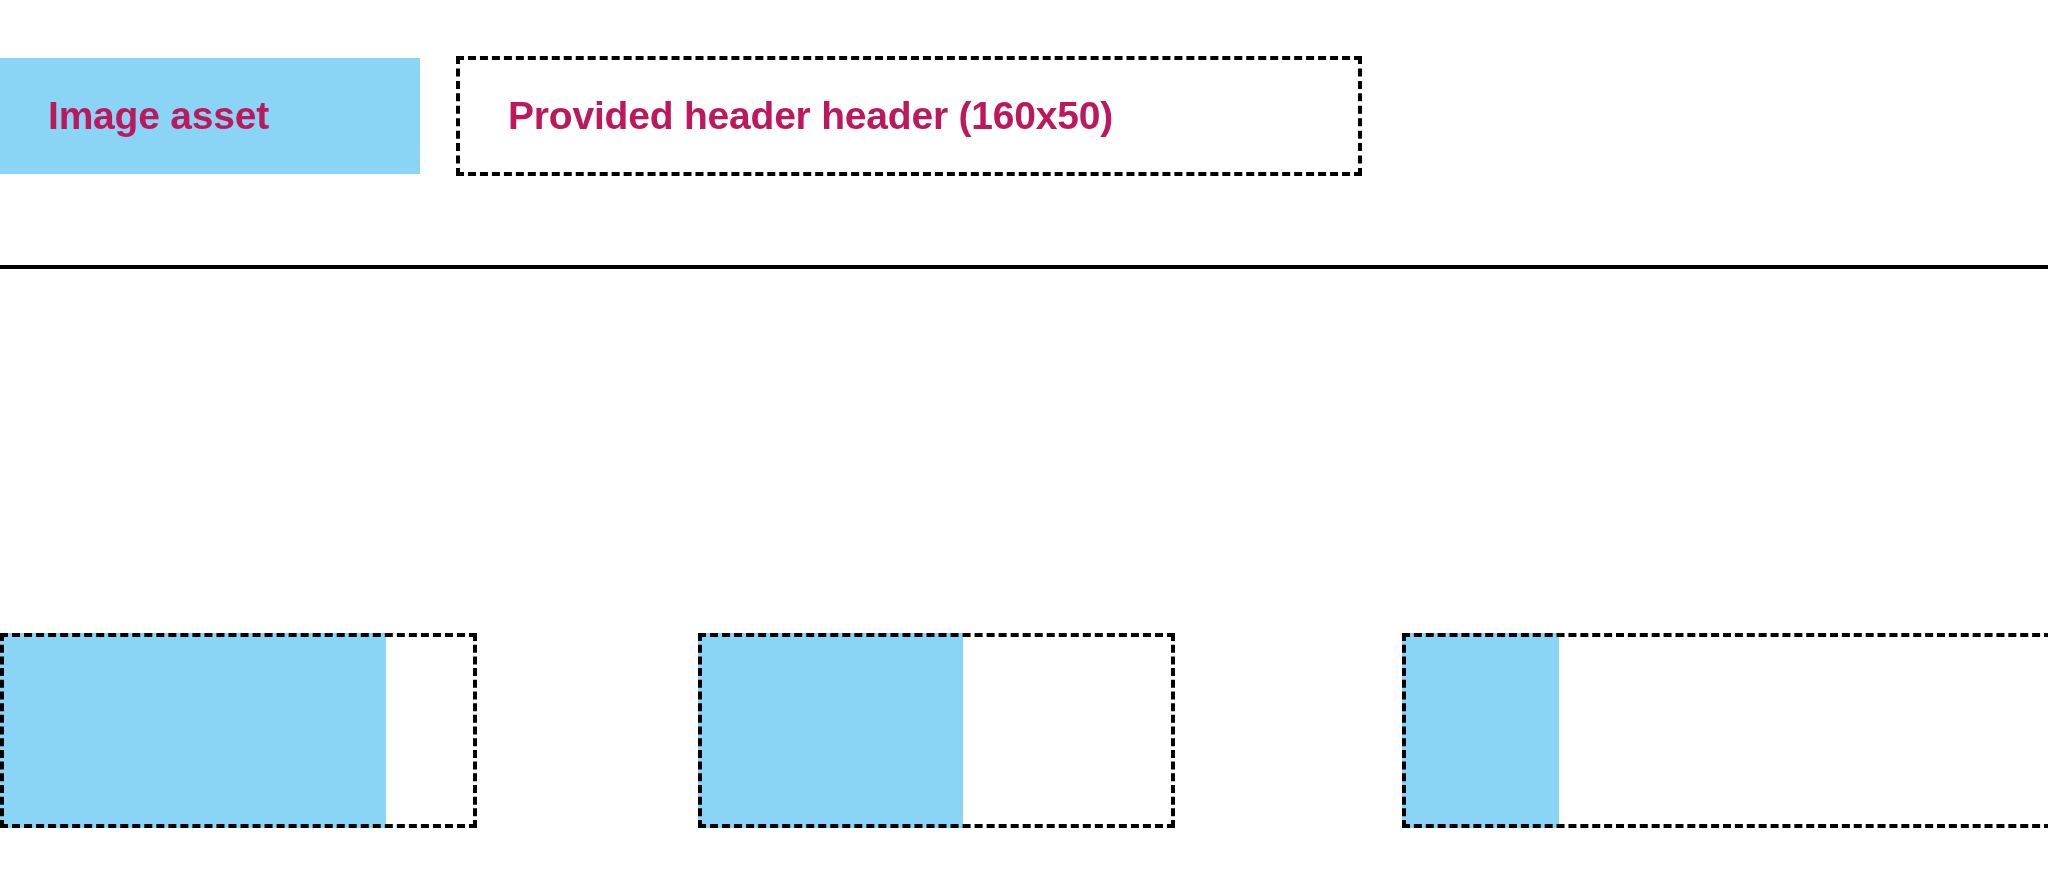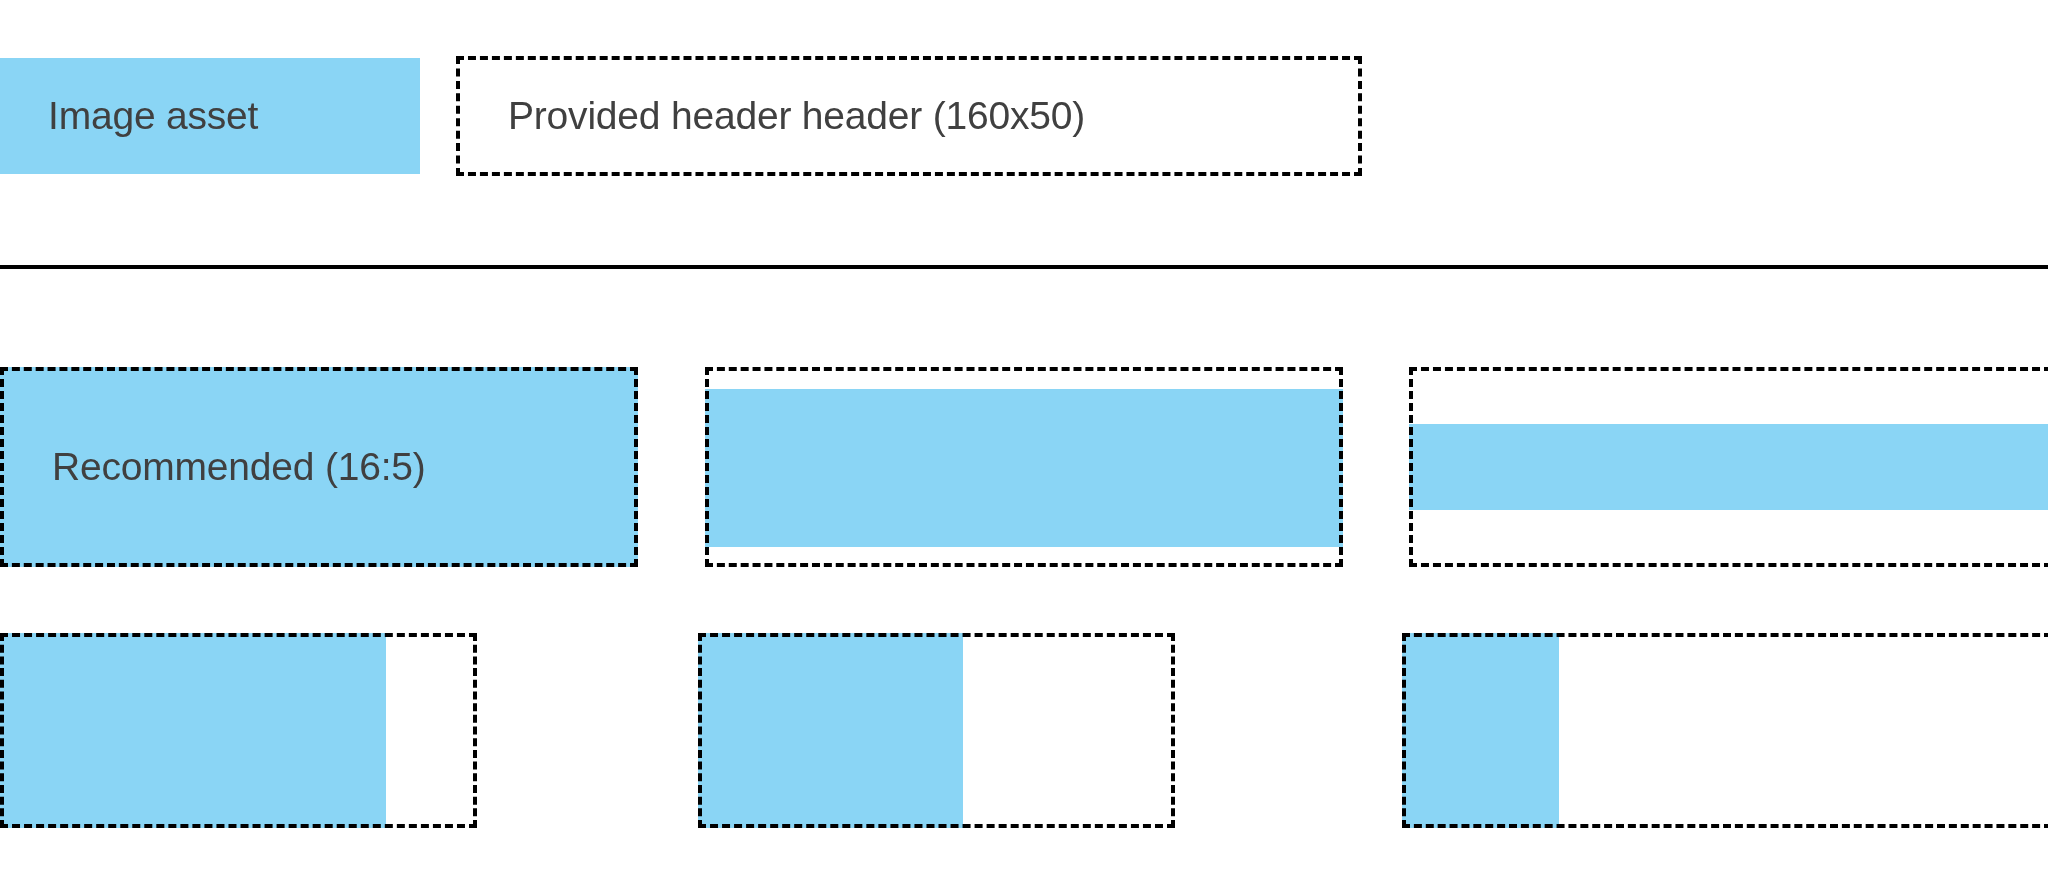--- a/index.html
+++ b/index.html
@@ -45,22 +45,22 @@
   }
 
   .boxlabel {
     position: absolute;
     left: 0;
     right: 0;
     top: 50%;
     transform: translateY(-50%);
     text-align: left;
     white-space: nowrap;
-    color: #404040;
-    font-weight: 400;
+    color: #be185d;
+    font-weight: 700;
     letter-spacing: -0.2px;
   }
 
   
   #header-band {
     position: absolute;
     left: 0;
     top: 0;
     width: 2048px;
     height: 267px;
@@ -144,34 +144,20 @@
     </div>
 
     <div class="dashbox" id="header-space-box">
       <div class="boxlabel">Provided header header (160x50)</div>
     </div>
 
   </div>
 
   <div class="divider" id="header-divider"></div>
 
-  <div id="ratio-row-1">
-
-    <div class="fill" id="ratio-fill-16-5"></div>
-    <div class="dashbox r1-box" id="ratio-box-16-5">
-      <div class="boxlabel">Recommended (16:5)</div>
-    </div>
-
-    <div class="fill" id="ratio-fill-16-4"></div>
-    <div class="dashbox r1-box" id="ratio-box-16-4"></div>
-
-    <div class="fill" id="ratio-fill-16-2"></div>
-    <div class="dashbox r1-box" id="ratio-box-16-2"></div>
-
-  </div>
 
   <div id="ratio-row-2">
 
     <div class="fill" id="width-fill-81"></div>
     <div class="dashbox r2-box" id="width-box-81"></div>
 
     <div class="fill" id="width-fill-55"></div>
     <div class="dashbox r2-box" id="width-box-55"></div>
 
     <div class="fill" id="width-fill-24"></div>

